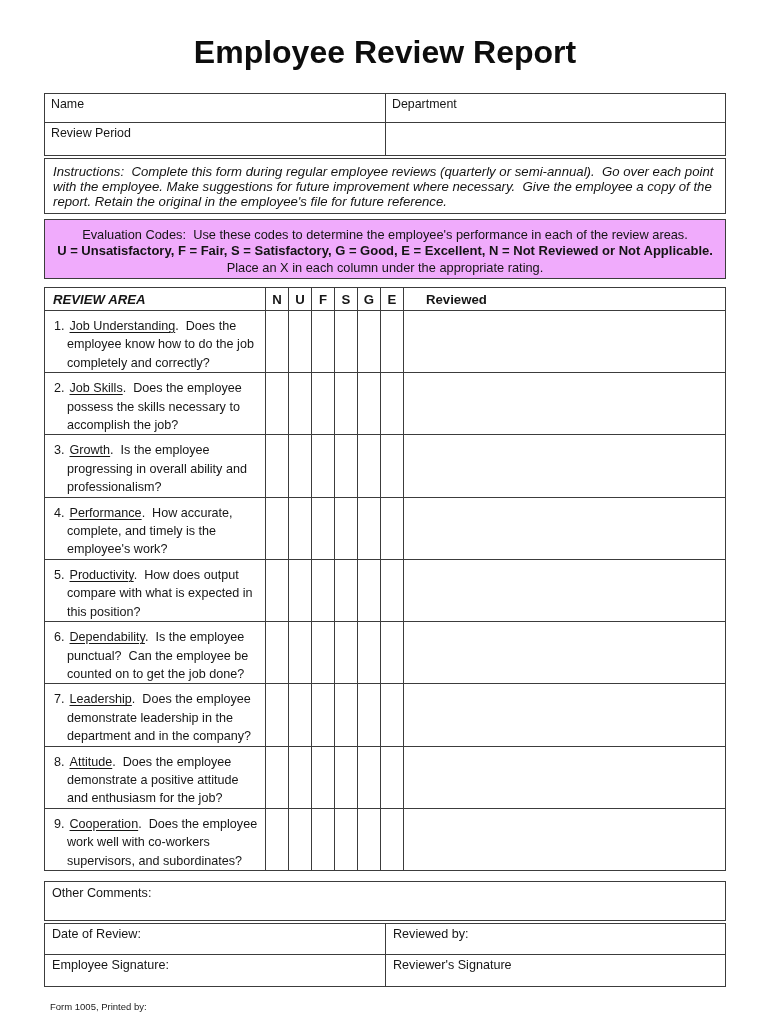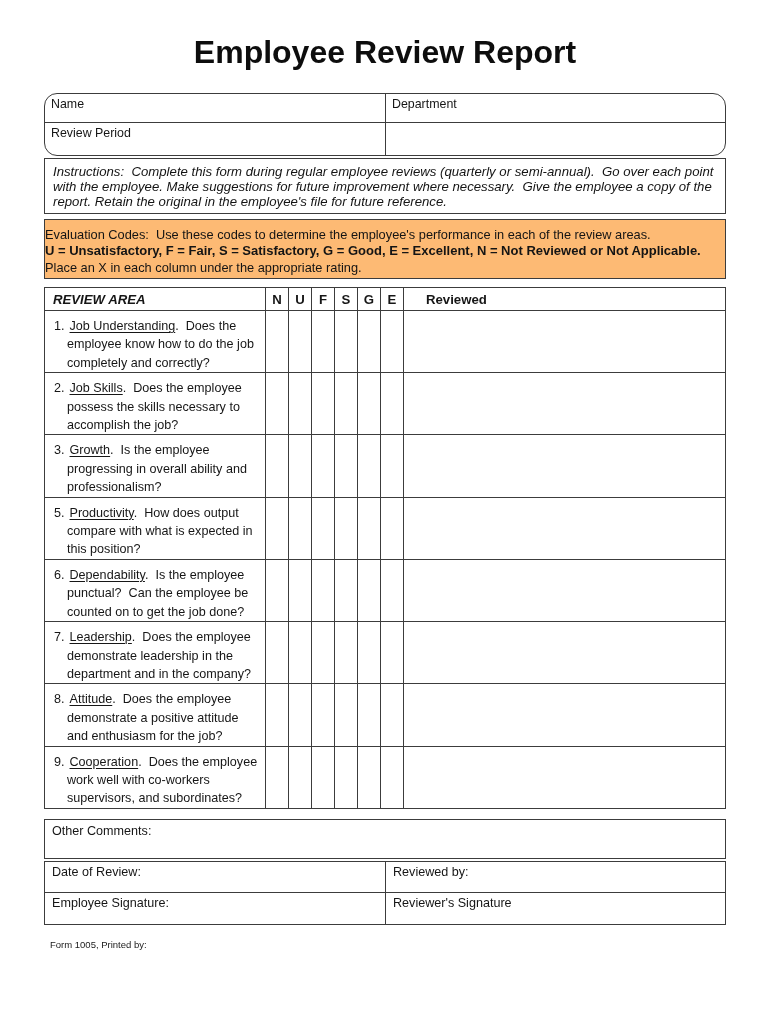--- a/index.html
+++ b/index.html
@@ -11,37 +11,37 @@
   }
   .page{box-sizing:border-box;width:770px;height:837px;padding:34px 44px 0 44px;}
   .title{
     font-size:32px;font-weight:bold;text-align:center;
     margin:0 0 22px 0;color:#0d0d0d;letter-spacing:0px;
   }
   
   .bx{border:1.7px solid #3c3c3c;box-sizing:border-box;background:#fff;}
 
   
-  .hdr-grid{display:grid;grid-template-columns:341px 1fr;border-radius:13px;}
+  .hdr-grid{display:grid;grid-template-columns:341px 1fr;}
   .hdr-grid .cell{
     box-sizing:border-box;padding:3px 6px;font-size:12.4px;
     border-right:1.4px solid #3c3c3c;border-bottom:1.4px solid #3c3c3c;
   }
   .hdr-grid .cell:nth-child(2n){border-right:none;}
   .hdr-grid .cell:nth-child(3),.hdr-grid .cell:nth-child(4){border-bottom:none;}
   .hdr-grid .r1{height:29px;}
   .hdr-grid .r2{height:32px;}
 
   .instructions{
     margin-top:2px;padding:5px 10px 0 8px;height:56px;
     font-style:italic;font-size:13.2px;line-height:15px;color:#141414;
   }
   .evalbox{
-    margin-top:5px;height:60px;background:#fdba74;
-    text-align:left;padding-top:7px;color:#141414;
+    margin-top:5px;height:60px;background:#f0abfc;
+    text-align:center;padding-top:7px;color:#141414;
   }
   .evalbox .l1,.evalbox .l3{font-size:12.8px;line-height:16.3px;}
   .evalbox .l2{font-size:13px;font-weight:bold;line-height:16.3px;}
 
   table.review{
     margin-top:8px;border-collapse:collapse;table-layout:fixed;width:682px;
     border:1.8px solid #3c3c3c;
   }
   table.review col.c-area{width:221px;}
   table.review col.c-rate{width:23px;}
@@ -158,20 +158,32 @@
       </td>
       <td class="rate-cell"></td>
       <td class="rate-cell"></td>
       <td class="rate-cell"></td>
       <td class="rate-cell"></td>
       <td class="rate-cell"></td>
       <td class="rate-cell"></td>
       <td class="comment-cell"></td>
     </tr>
 
+    <tr>
+      <td class="area-cell">
+        <div class="area-text"><span class="num">4.</span><span class="kw">Performance</span><span class="rest">.&nbsp; How accurate, complete, and timely is the employee's work?</span></div>
+      </td>
+      <td class="rate-cell"></td>
+      <td class="rate-cell"></td>
+      <td class="rate-cell"></td>
+      <td class="rate-cell"></td>
+      <td class="rate-cell"></td>
+      <td class="rate-cell"></td>
+      <td class="comment-cell"></td>
+    </tr>
 
     <tr>
       <td class="area-cell">
         <div class="area-text"><span class="num">5.</span><span class="kw">Productivity</span><span class="rest">.&nbsp; How does output compare with what is expected in this position?</span></div>
       </td>
       <td class="rate-cell"></td>
       <td class="rate-cell"></td>
       <td class="rate-cell"></td>
       <td class="rate-cell"></td>
       <td class="rate-cell"></td>

